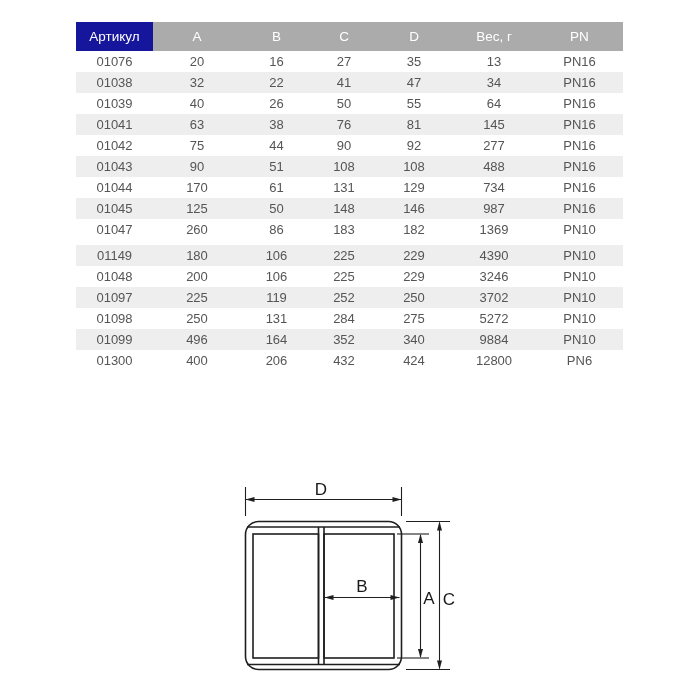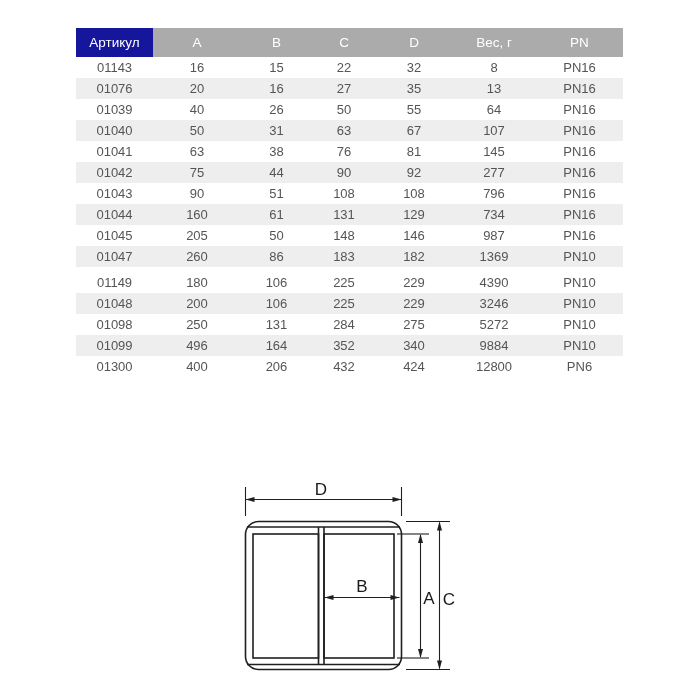--- a/index.html
+++ b/index.html
@@ -1,21 +1,21 @@
 <!DOCTYPE html>
 <html><head>
 <meta charset="utf-8">
 <style>
   html,body { margin:0; padding:0; background:#ffffff; }
   .page {
     position:relative; width:700px; height:700px; background:#ffffff;
     font-family:"Liberation Sans", sans-serif; overflow:hidden;
   }
   table.spec {
-    position:absolute; left:76px; top:28px; width:547px;
+    position:absolute; left:76px; top:22px; width:547px;
     border-collapse:collapse; table-layout:fixed;
     font-size:13px; color:#555555;
   }
   table.spec th {
     height:29px; background:#ababab; color:#ffffff;
     font-weight:400; font-size:13.5px; text-align:center; padding:0;
   }
   table.spec th.accent { background:#16169c; }
   table.spec td {
     height:21px; text-align:center; padding:0; font-size:13px;
@@ -51,56 +51,47 @@
         <th>A</th>
         <th>B</th>
         <th>C</th>
         <th>D</th>
         <th>Вес, г</th>
         <th>PN</th>
       </tr>
     </thead>
     <tbody>
         <tr>
-      <td>01143</td>
-      <td>16</td>
-      <td>15</td>
-      <td>22</td>
-      <td>32</td>
-      <td>8</td>
-      <td>PN16</td>
-    </tr>
-        <tr>
       <td>01076</td>
       <td>20</td>
       <td>16</td>
       <td>27</td>
       <td>35</td>
       <td>13</td>
       <td>PN16</td>
     </tr>
         <tr>
+      <td>01038</td>
+      <td>32</td>
+      <td>22</td>
+      <td>41</td>
+      <td>47</td>
+      <td>34</td>
+      <td>PN16</td>
+    </tr>
+        <tr>
       <td>01039</td>
       <td>40</td>
       <td>26</td>
       <td>50</td>
       <td>55</td>
       <td>64</td>
       <td>PN16</td>
     </tr>
         <tr>
-      <td>01040</td>
-      <td>50</td>
-      <td>31</td>
-      <td>63</td>
-      <td>67</td>
-      <td>107</td>
-      <td>PN16</td>
-    </tr>
-        <tr>
       <td>01041</td>
       <td>63</td>
       <td>38</td>
       <td>76</td>
       <td>81</td>
       <td>145</td>
       <td>PN16</td>
     </tr>
         <tr>
       <td>01042</td>
@@ -110,35 +101,35 @@
       <td>92</td>
       <td>277</td>
       <td>PN16</td>
     </tr>
         <tr>
       <td>01043</td>
       <td>90</td>
       <td>51</td>
       <td>108</td>
       <td>108</td>
-      <td>796</td>
+      <td>488</td>
       <td>PN16</td>
     </tr>
         <tr>
       <td>01044</td>
-      <td>160</td>
+      <td>170</td>
       <td>61</td>
       <td>131</td>
       <td>129</td>
       <td>734</td>
       <td>PN16</td>
     </tr>
         <tr>
       <td>01045</td>
-      <td>205</td>
+      <td>125</td>
       <td>50</td>
       <td>148</td>
       <td>146</td>
       <td>987</td>
       <td>PN16</td>
     </tr>
         <tr>
       <td>01047</td>
       <td>260</td>
       <td>86</td>
@@ -159,20 +150,29 @@
         <tr>
       <td>01048</td>
       <td>200</td>
       <td>106</td>
       <td>225</td>
       <td>229</td>
       <td>3246</td>
       <td>PN10</td>
     </tr>
         <tr>
+      <td>01097</td>
+      <td>225</td>
+      <td>119</td>
+      <td>252</td>
+      <td>250</td>
+      <td>3702</td>
+      <td>PN10</td>
+    </tr>
+        <tr>
       <td>01098</td>
       <td>250</td>
       <td>131</td>
       <td>284</td>
       <td>275</td>
       <td>5272</td>
       <td>PN10</td>
     </tr>
         <tr>
       <td>01099</td>

